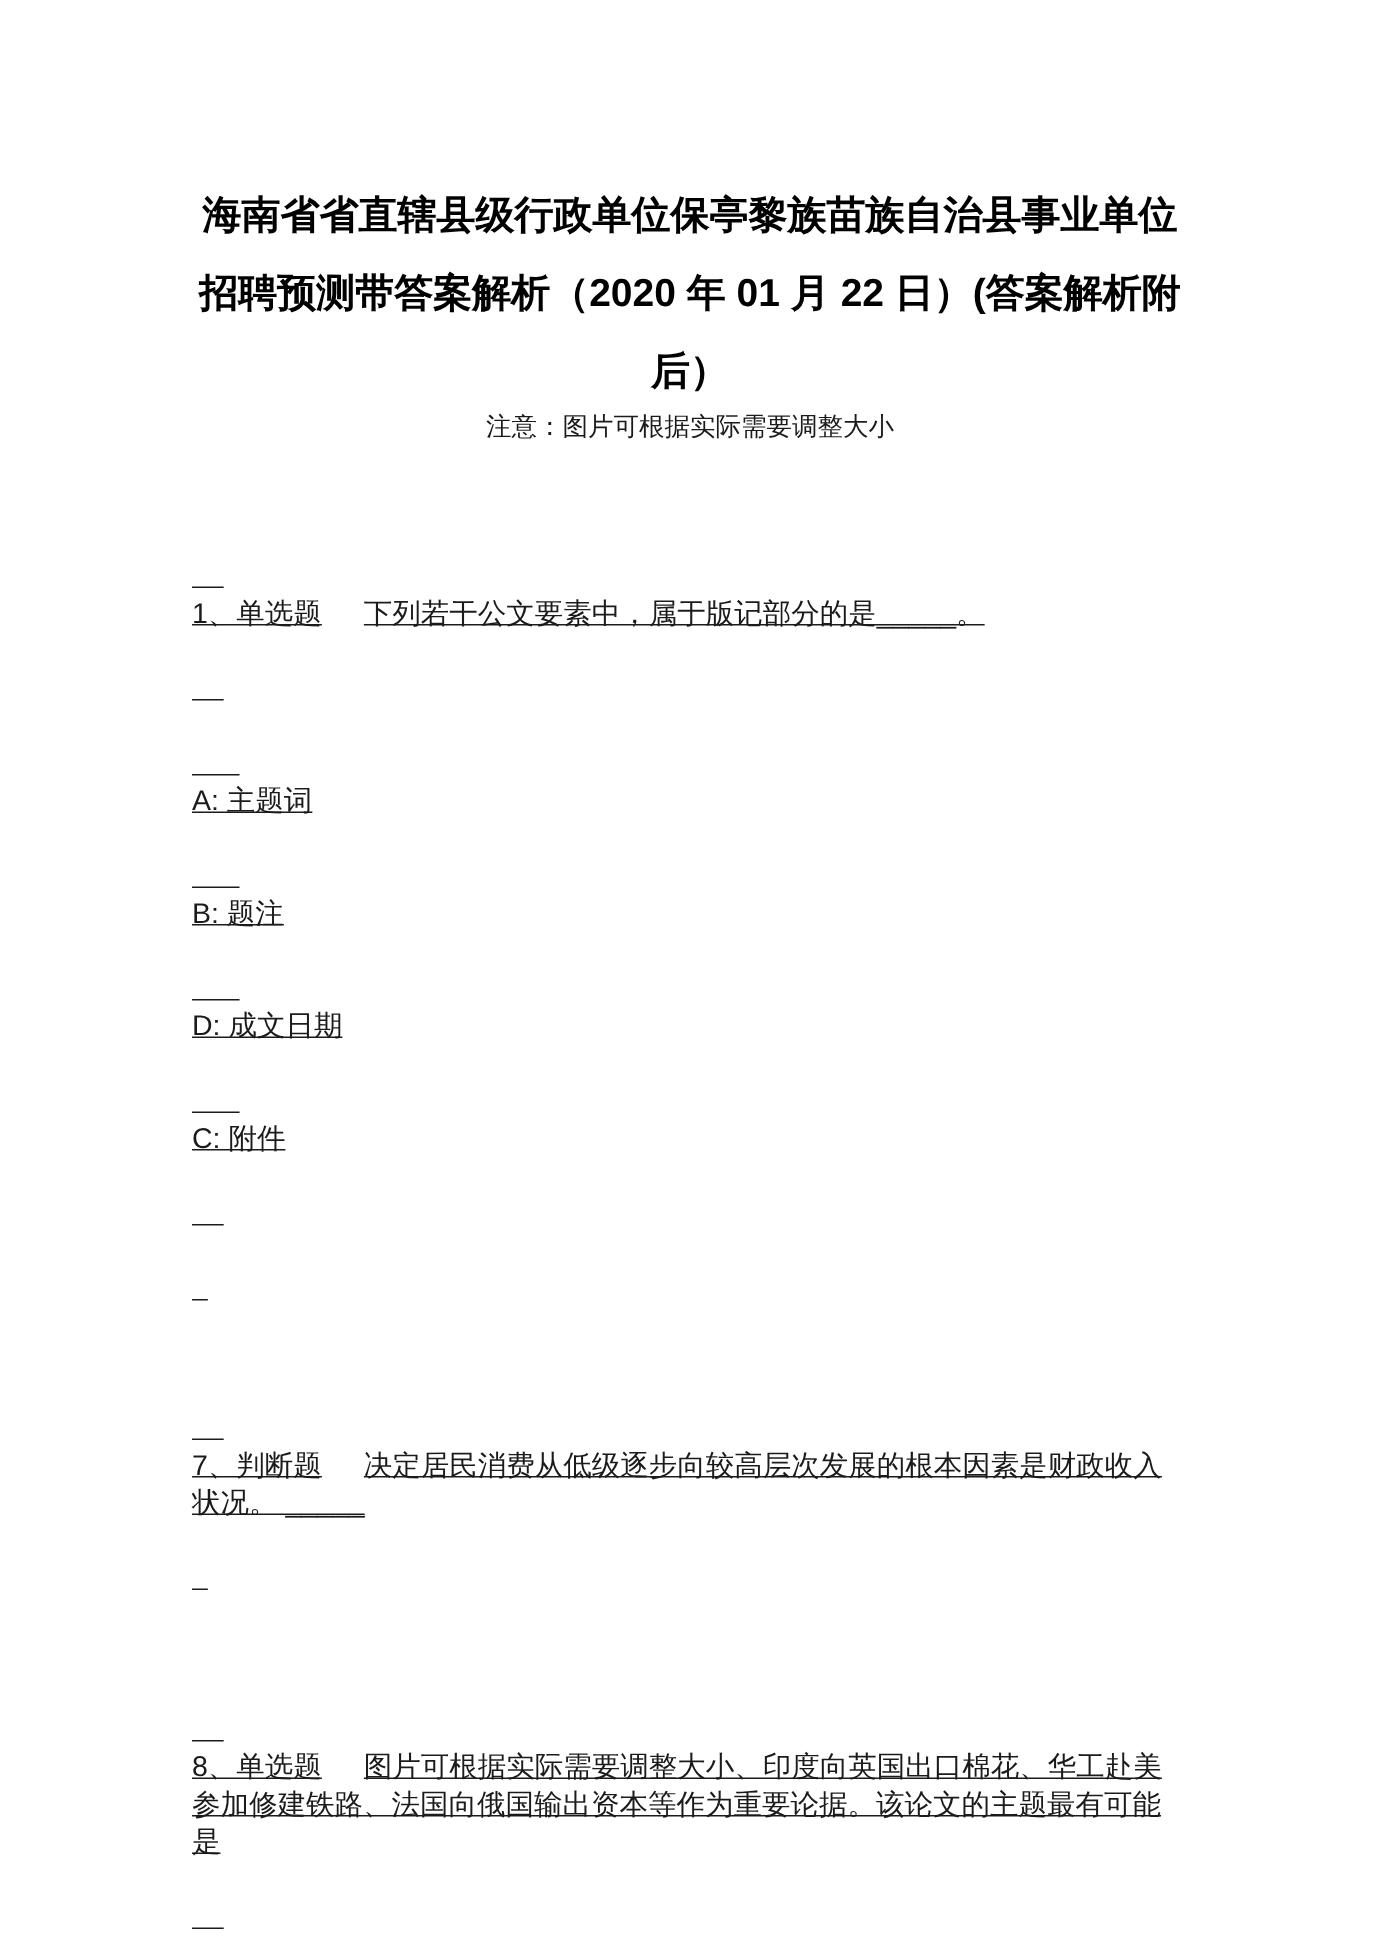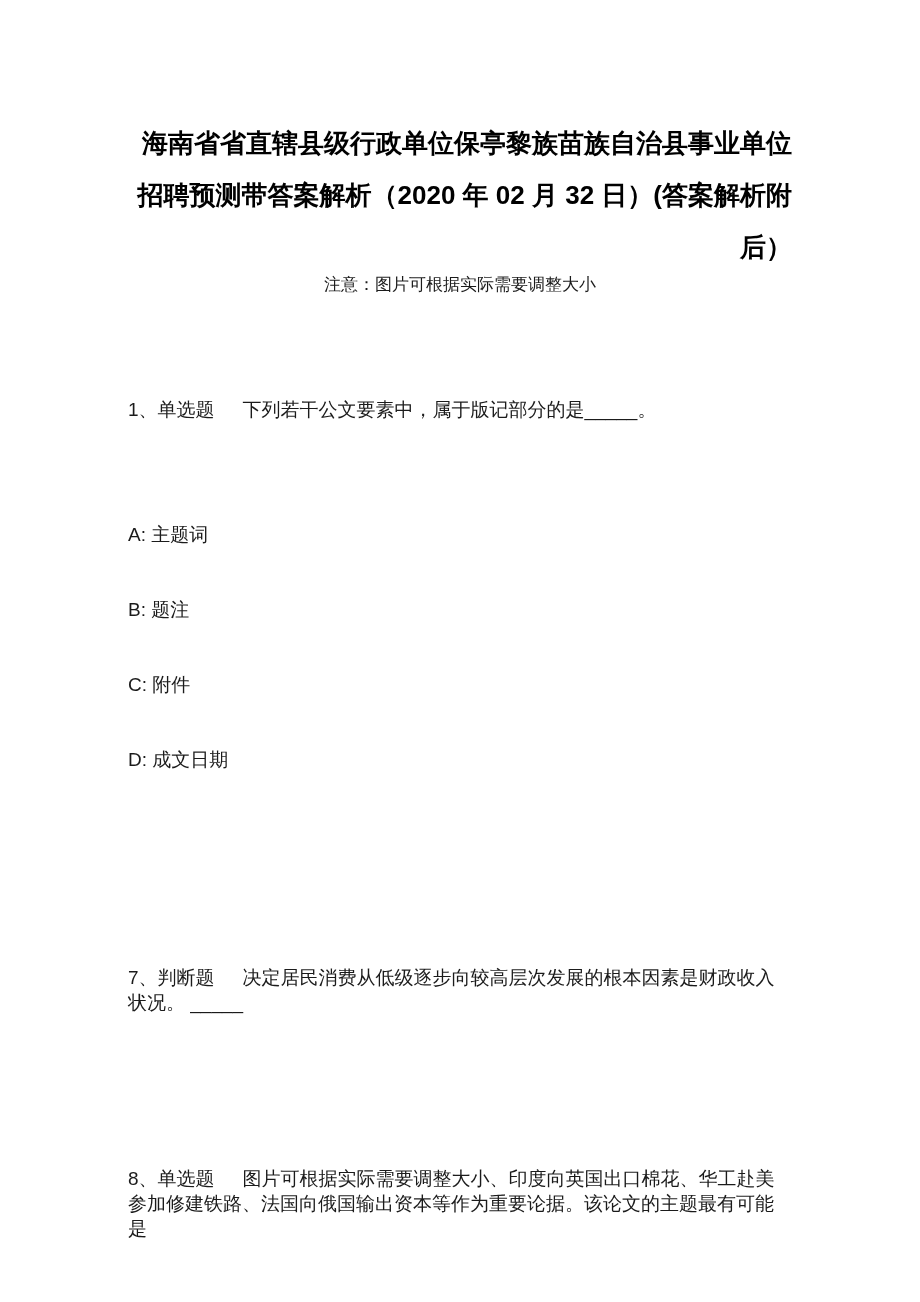--- a/index.html
+++ b/index.html
@@ -14,58 +14,59 @@
     height: 1302px;
     background: #ffffff;
     color: #1b1b1b;
     padding: 117px 128px 0 128px;
     overflow: hidden;
   }
   .title-line {
     font-size: 26px;
     font-weight: 700;
     line-height: 52px;
-    text-align: right;
+    text-align: center;
     color: #000000;
     white-space: pre-wrap;
   }
   .notice {
     font-size: 17px;
     line-height: 24px;
     text-align: center;
     white-space: pre-wrap;
   }
   .question {
     font-size: 19px;
     line-height: 25px;
     white-space: pre-wrap;
     text-align: left;
+    text-decoration: underline;
   }
   .q1 { margin-top: 50px; }
   .q2 { margin-top: 43px; }
   .q3 { margin-top: 51px; }
   .qstem { margin-left: 28px; }
 </style>
 </head>
 <body>
 
 <div class="page">
 
   <div class="title-line">海南省省直辖县级行政单位保亭黎族苗族自治县事业单位</div>
-  <div class="title-line">招聘预测带答案解析（2020 年 02 月 32 日）(答案解析附后）</div>
+  <div class="title-line">招聘预测带答案解析（2020 年 01 月 22 日）(答案解析附后）</div>
 
   <div class="notice">注意：图片可根据实际需要调整大小</div>
 
   <section class="question q1">
     <p><span class="qlabel">1、单选题</span><span class="qstem">下列若干公文要素中，属于版记部分的是_____。</span></p>
     <div class="options">
       <p class="option">A: 主题词</p>
       <p class="option">B: 题注</p>
+      <p class="option">D: 成文日期</p>
       <p class="option">C: 附件</p>
-      <p class="option">D: 成文日期</p>
     </div>
   </section>
 
   <section class="question q2">
     <p><span class="qlabel">7、判断题</span><span class="qstem">决定居民消费从低级逐步向较高层次发展的根本因素是财政收入状况。 _____</span></p>
   </section>
 
   <section class="question q3">
     <p><span class="qlabel">8、单选题</span><span class="qstem">图片可根据实际需要调整大小、印度向英国出口棉花、华工赴美参加修建铁路、法国向俄国输出资本等作为重要论据。该论文的主题最有可能是</span></p>
     

